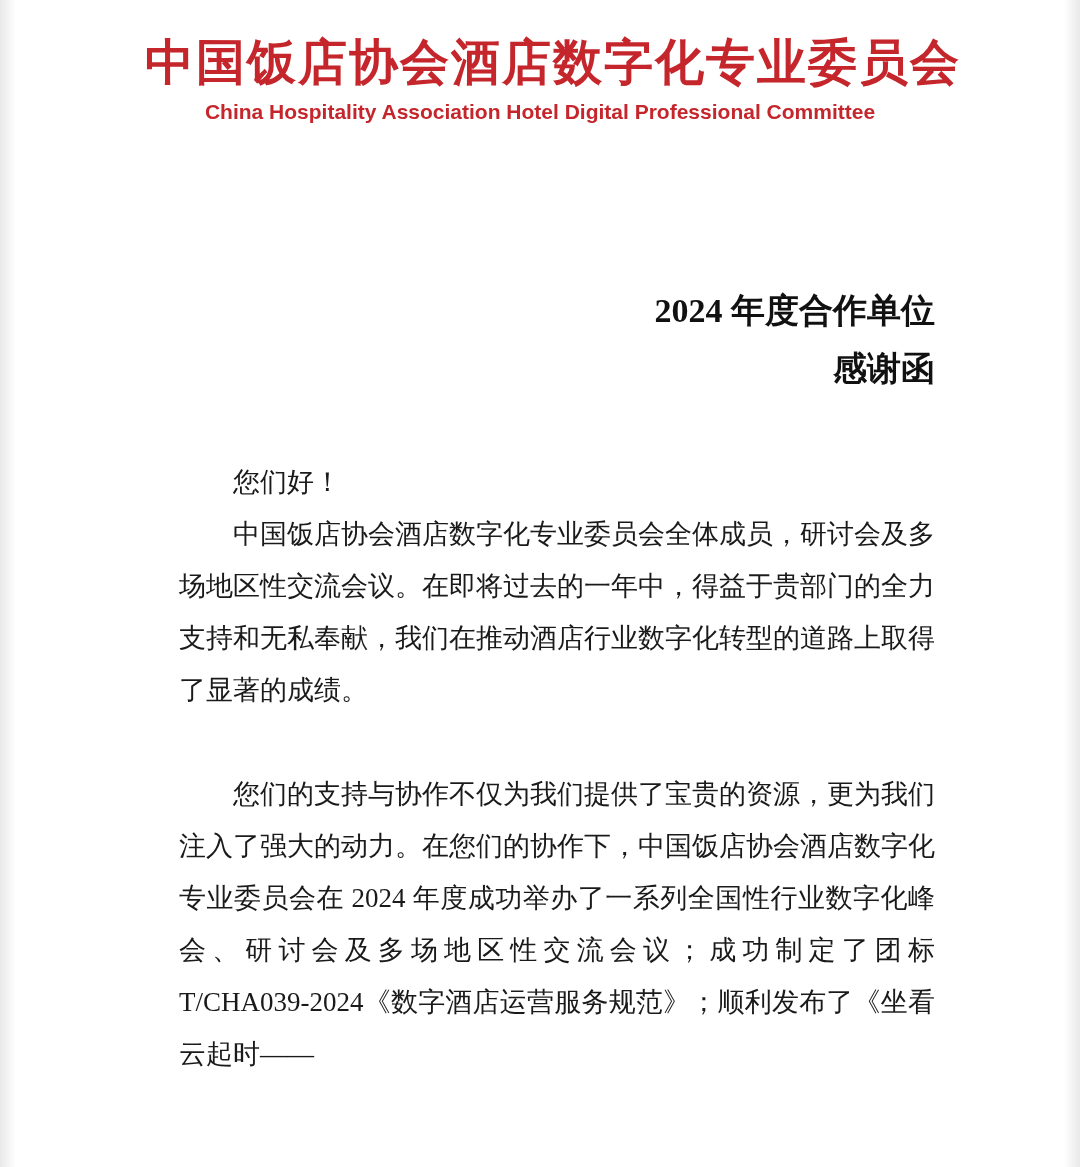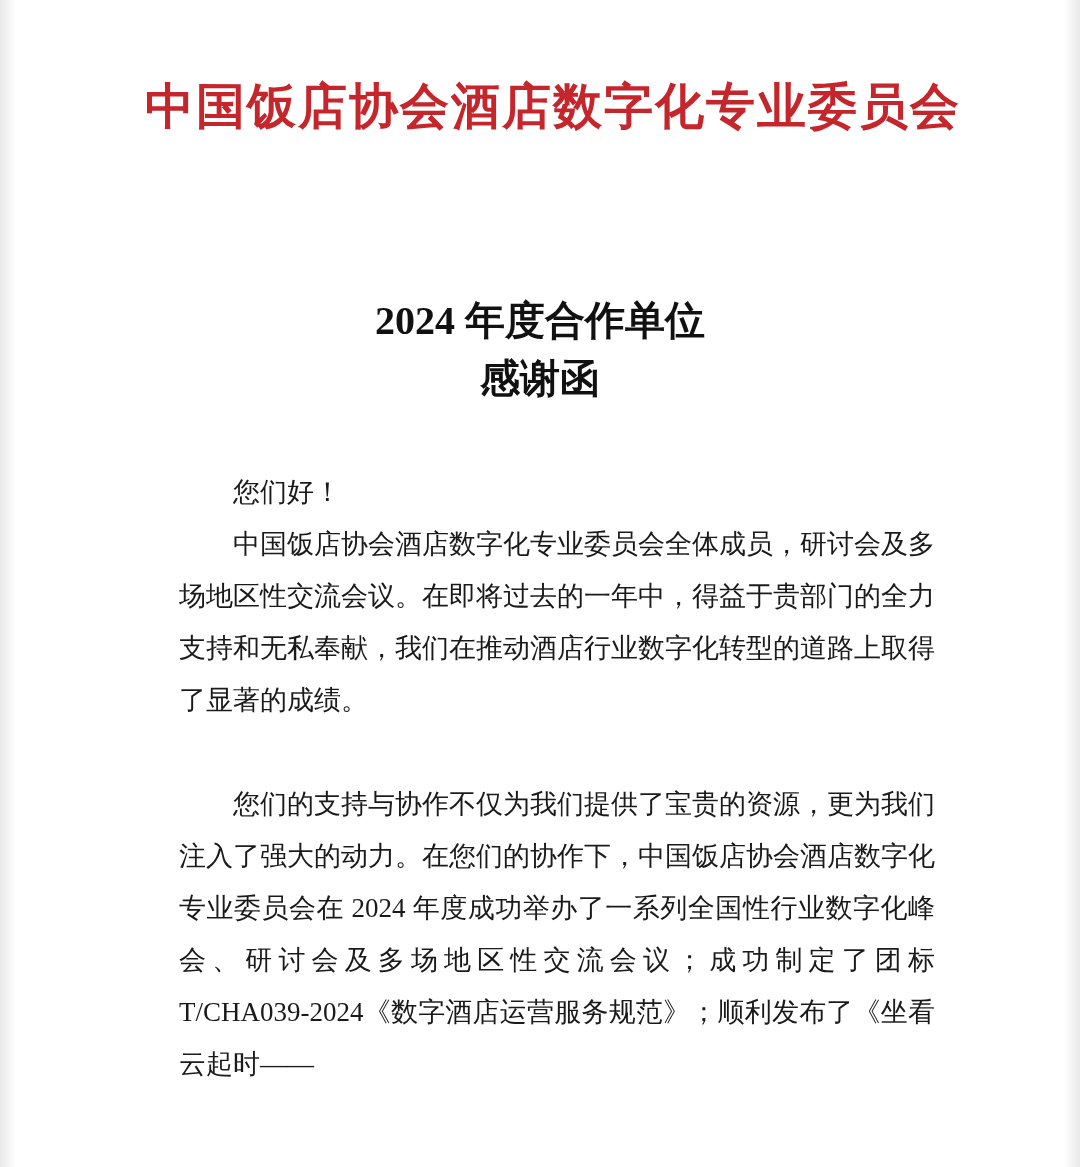--- a/index.html
+++ b/index.html
@@ -6,21 +6,21 @@
   * { margin: 0; padding: 0; box-sizing: border-box; }
   html, body { width: 1080px; }
   body {
     font-family: "Liberation Serif", "DejaVu Serif", serif;
     background: linear-gradient(to right, #e9e9e9 0px, #ffffff 16px, #ffffff 1064px, #e9e9e9 1080px);
     color: #1a1a1a;
   }
   .page {
     width: 1080px;
     height: 1167px;
-    padding: 78px 145px 0 145px;
+    padding: 34px 145px 0 145px;
     overflow: hidden;
     position: relative;
   }
   .letterhead { text-align: center; }
   .org-title-zh {
     font-family: "Liberation Sans", "DejaVu Sans", sans-serif;
     font-weight: 800;
     font-size: 49px;
     letter-spacing: 2px;
     color: var(--accent);
@@ -31,23 +31,23 @@
     font-family: "Liberation Sans", "DejaVu Sans", sans-serif;
     font-weight: 700;
     font-size: 21px;
     letter-spacing: 0px;
     color: var(--accent);
     white-space: nowrap;
     margin-top: 10px;
   }
   .doc-title {
     margin-top: 158px;
-    text-align: center;
+    text-align: right;
     font-weight: 700;
-    font-size: 40px;
+    font-size: 34px;
     line-height: 58px;
     color: #111;
   }
   .salutation {
     margin-top: 72px;
     font-size: 27px;
     line-height: 40px;
   }
   .salutation .underlined {
     text-decoration: underline;
@@ -67,20 +67,21 @@
   .para + .para { margin-top: 0; }
   .para.gap-before { margin-top: 52px; }
 </style>
 </head>
 <body>
 
 <div class="page">
 
   <header class="letterhead">
     <div class="org-title-zh">中国饭店协会酒店数字化专业委员会</div>
+    <div class="org-title-en">China Hospitality Association Hotel Digital Professional Committee</div>
   </header>
 
   <div class="doc-title">
     <div>2024 年度合作单位</div>
     <div>感谢函</div>
   </div>
 
 
   <div class="body-text">
     <p class="para">您们好！</p>

